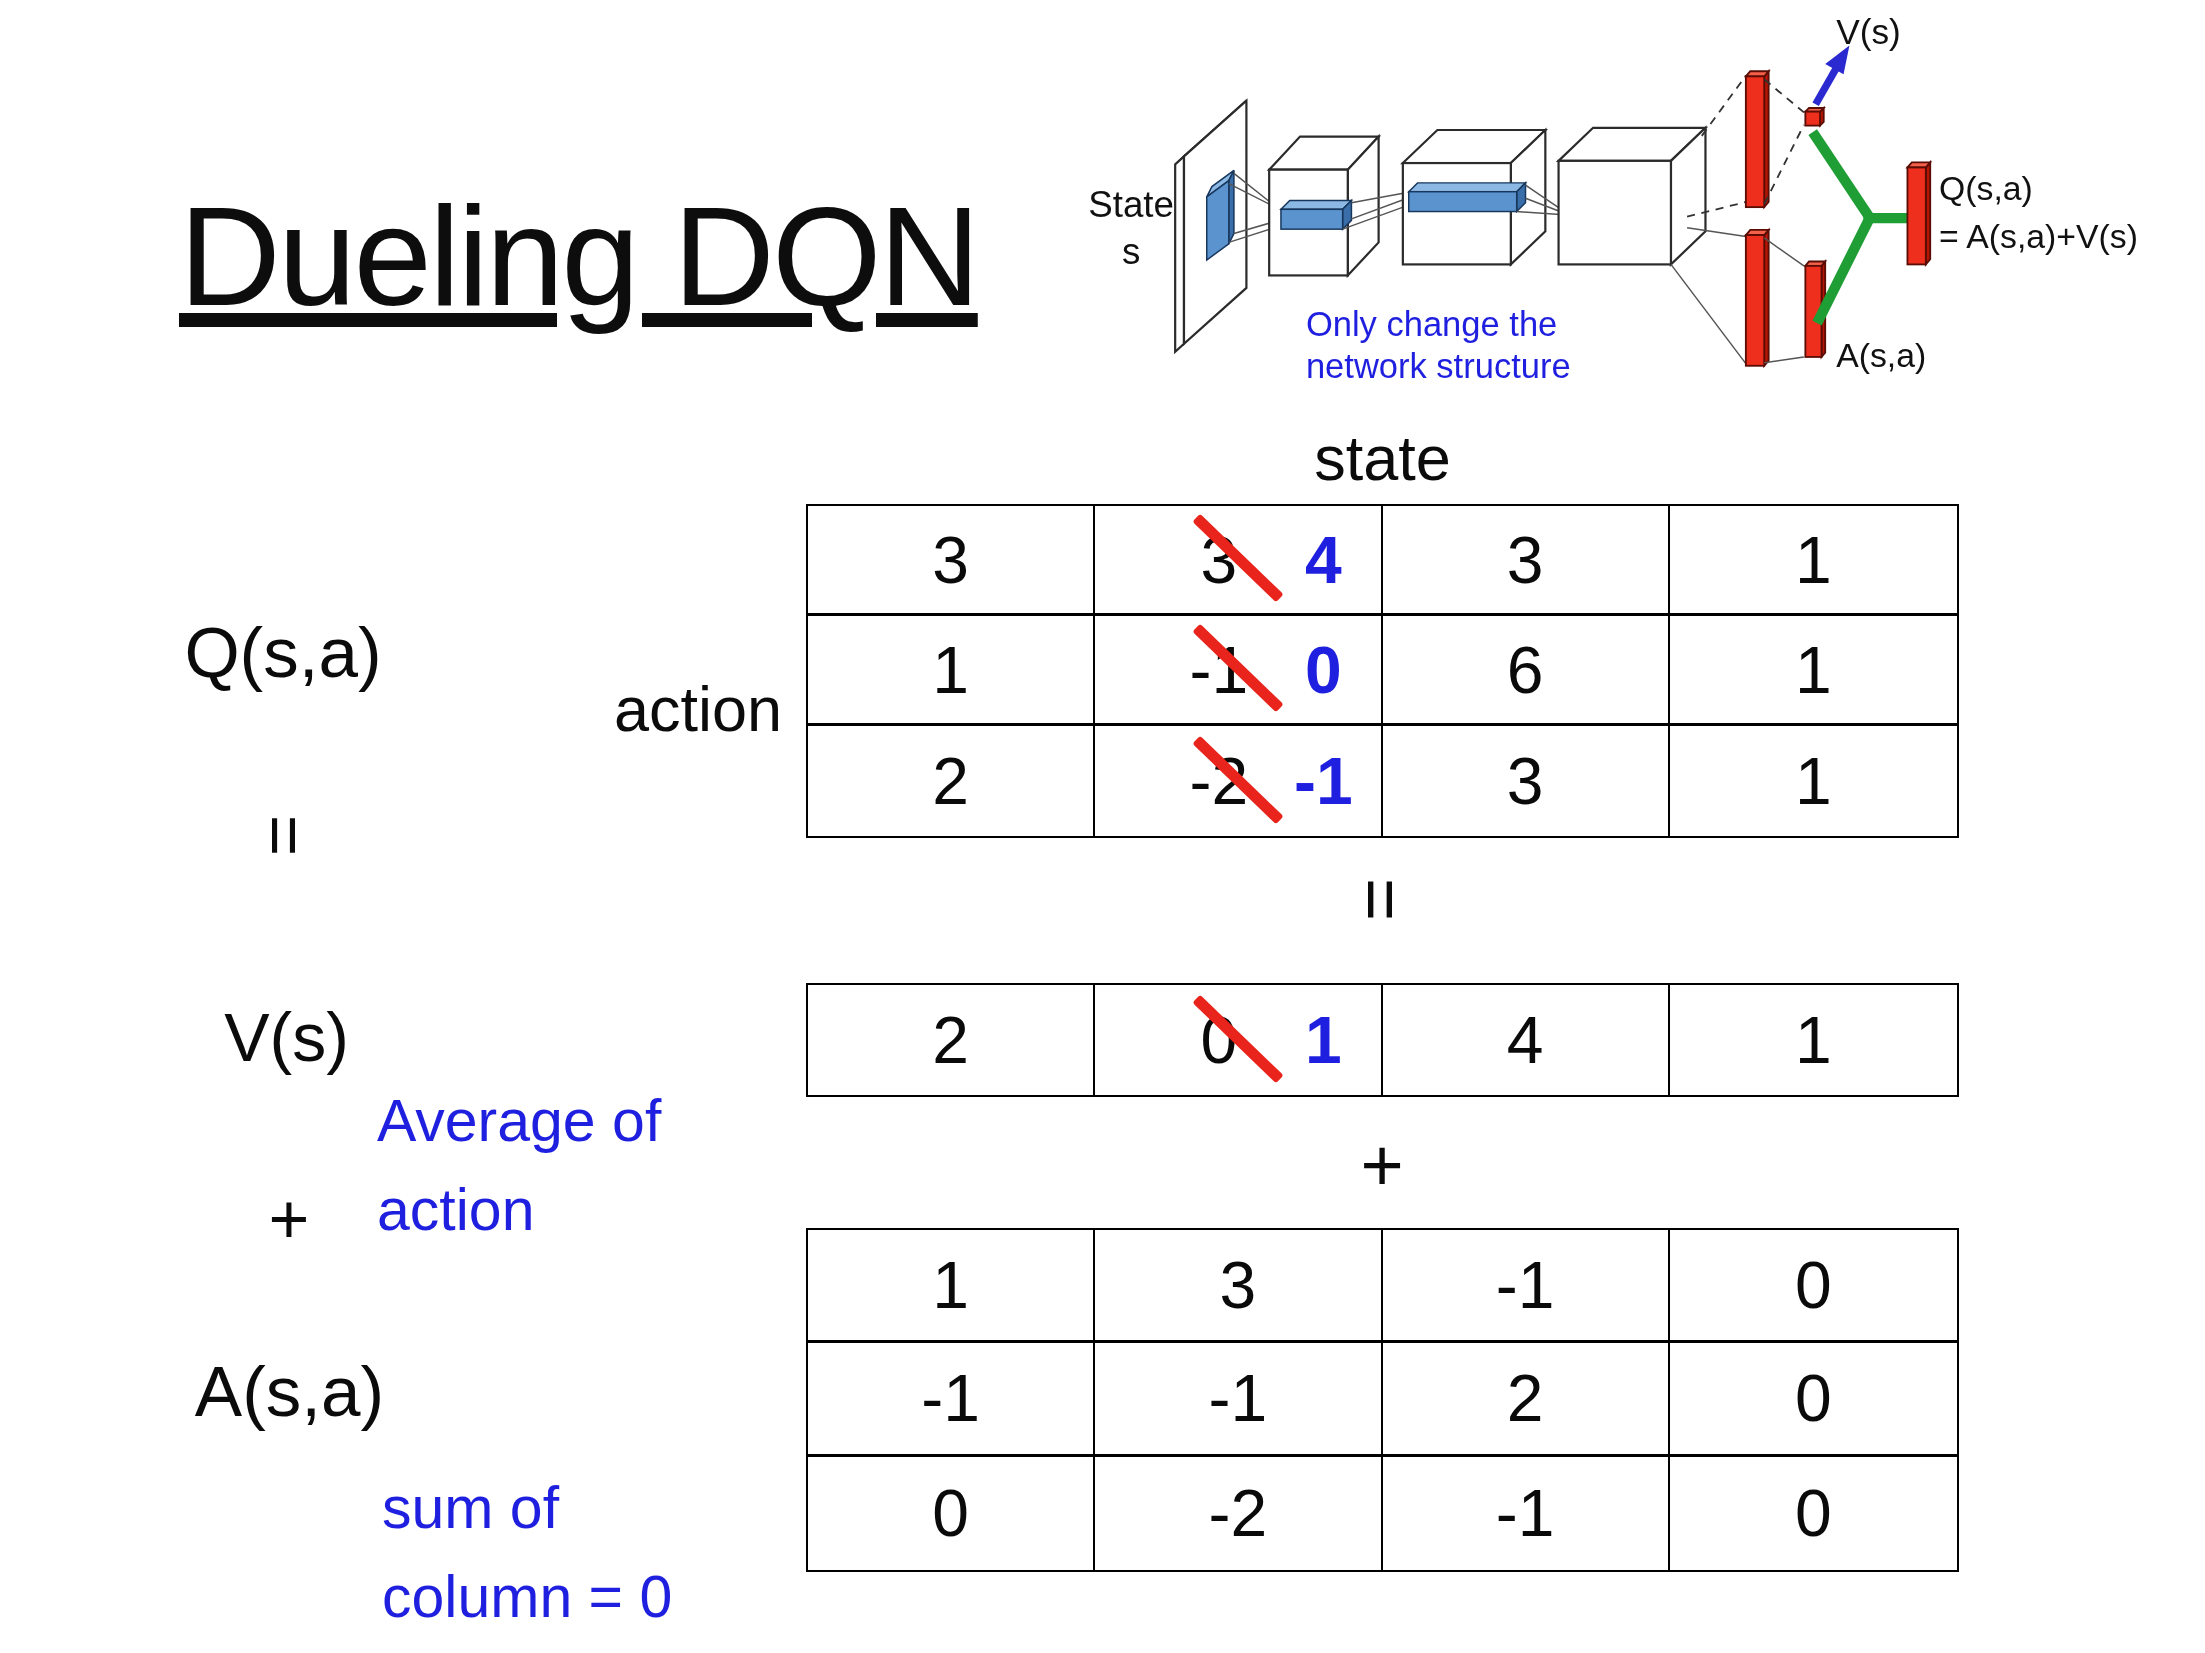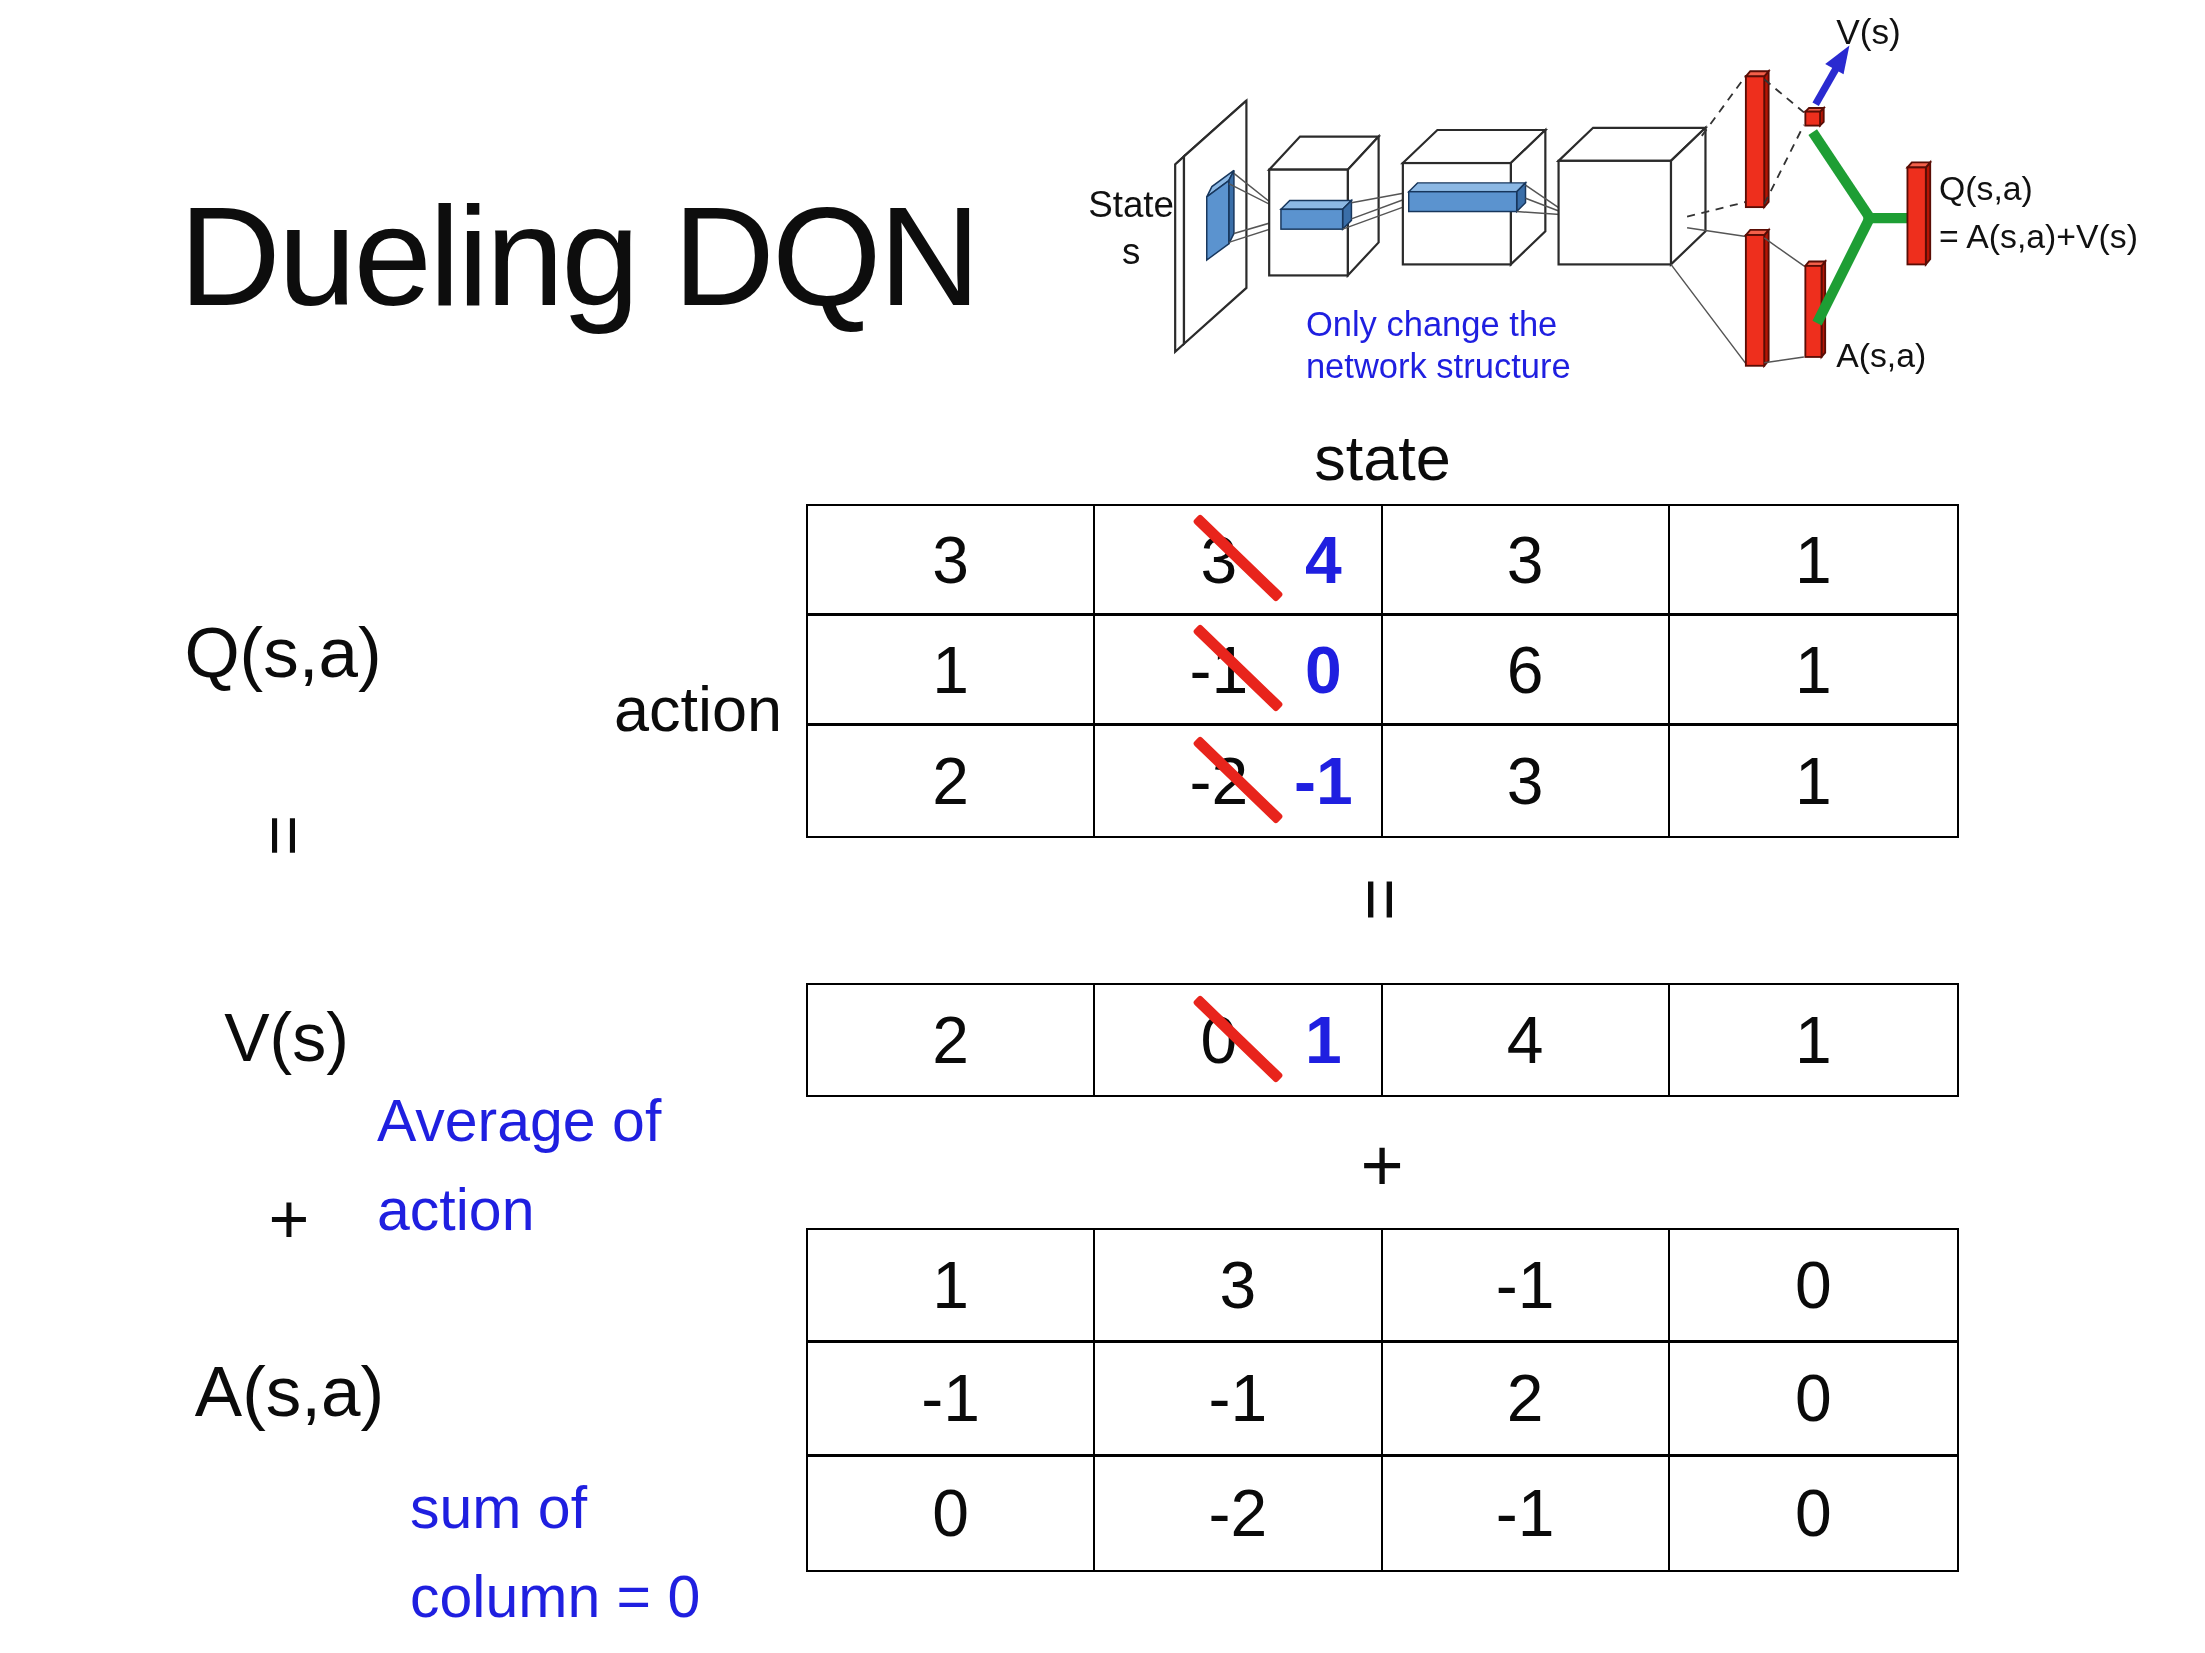--- a/index.html
+++ b/index.html
@@ -3,36 +3,36 @@
 <meta charset="utf-8">
 <style>
   html,body{margin:0;padding:0;background:#fff;}
   .slide{
     position:relative; width:2205px; height:1654px; background:#fff;
     font-family:"Liberation Sans", sans-serif; color:#0b0b0b; overflow:hidden;
   }
   .abs{position:absolute;}
   .title{
     left:179px; top:175px; font-size:141px; font-weight:300;
-    letter-spacing:-2.9px; white-space:nowrap; color:#0d0d0d;
+    letter-spacing:-2.9px; white-space:nowrap; color:#0d0d0d;text-decoration:underline;
   }
   
   .lbl{white-space:nowrap;}
   .q-lbl{left:169px; top:612px; width:228px; text-align:center; font-size:71px;}
   .v-lbl{left:176px; top:998px; width:221px; text-align:center; font-size:68px;}
   .a-lbl{left:172px; top:1351px; width:235px; text-align:center; font-size:71px;}
   .sym{display:flex; align-items:center; justify-content:center;}
   .eq-left{left:248px; top:795px; width:74px; height:81px; font-size:71px;}
   .plus-left{left:252px; top:1180px; width:74px; height:77px; font-size:70px;}
   .eq-mid{left:1338px; top:855px; width:88px; height:88px; font-size:74px;}
   .plus-mid{left:1338px; top:1123px; width:88px; height:85px; font-size:74px;}
   .rot90{transform:rotate(90deg);}
   .note{color:var(--annotation_blue); font-size:59px; line-height:1.5; white-space:nowrap;}
   .avg-note{left:377px; top:1077px;}
-  .sum-note{left:382px; top:1464px;margin-left:28px;}
+  .sum-note{left:382px; top:1464px;}
   .state-hdr{left:806px; top:422px; width:1153px; text-align:center; font-size:63px;}
   .action-lbl{left:561px; top:641px; width:221px; text-align:right; font-size:63px;margin-top:32px;}
   
   .tbl{border:2.9px solid #000; display:grid; box-sizing:border-box; background:#fff;}
   .tbl-q{left:806px; top:504px; width:1153px; height:334px;
          grid-template-columns:repeat(4,1fr); grid-template-rows:repeat(3,1fr);}
   .tbl-v{left:806px; top:983px; width:1153px; height:114px;
          grid-template-columns:repeat(4,1fr);}
   .tbl-a{left:806px; top:1228px; width:1153px; height:344px;
          grid-template-columns:repeat(4,1fr); grid-template-rows:repeat(3,1fr);}

